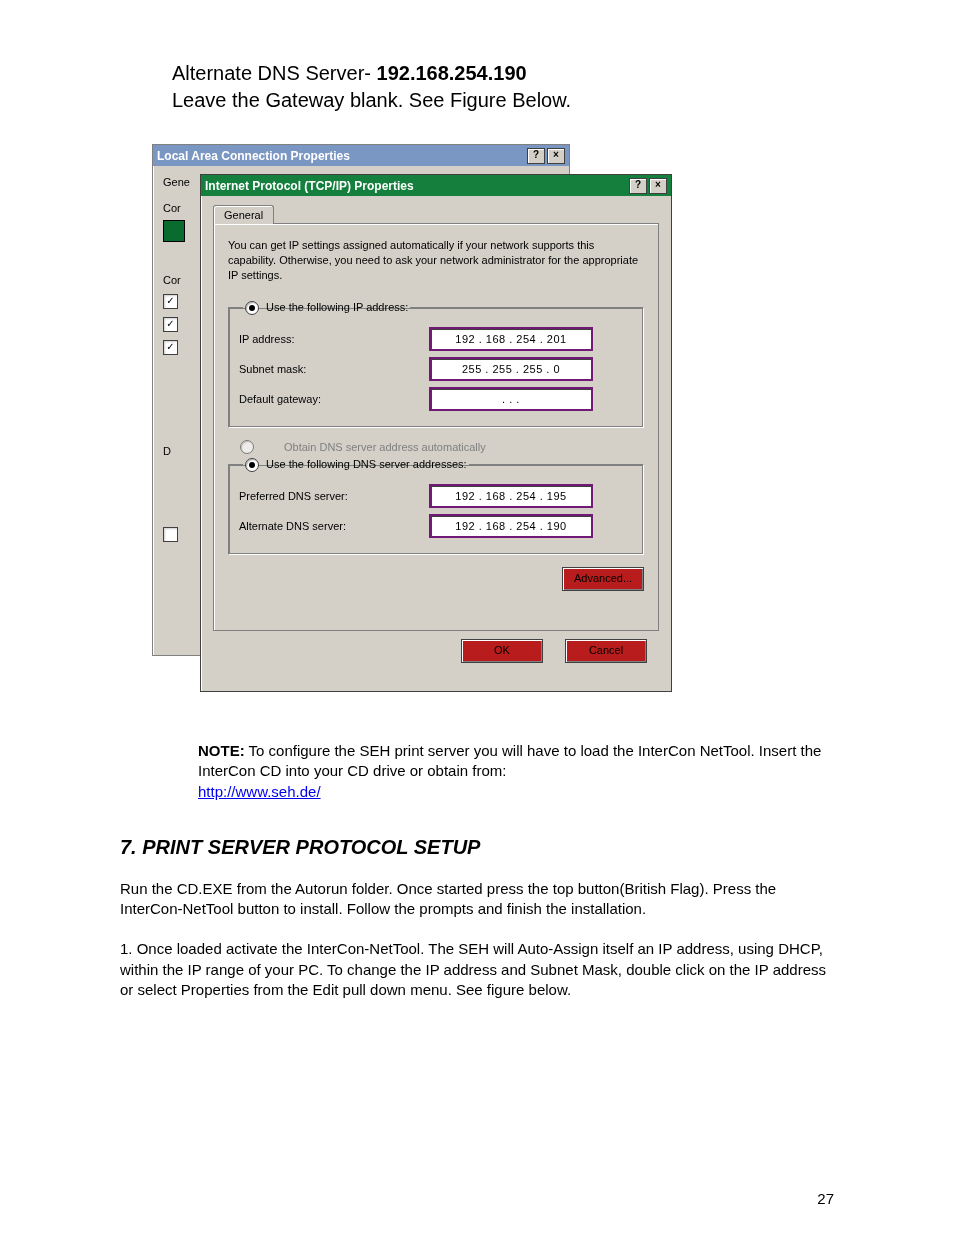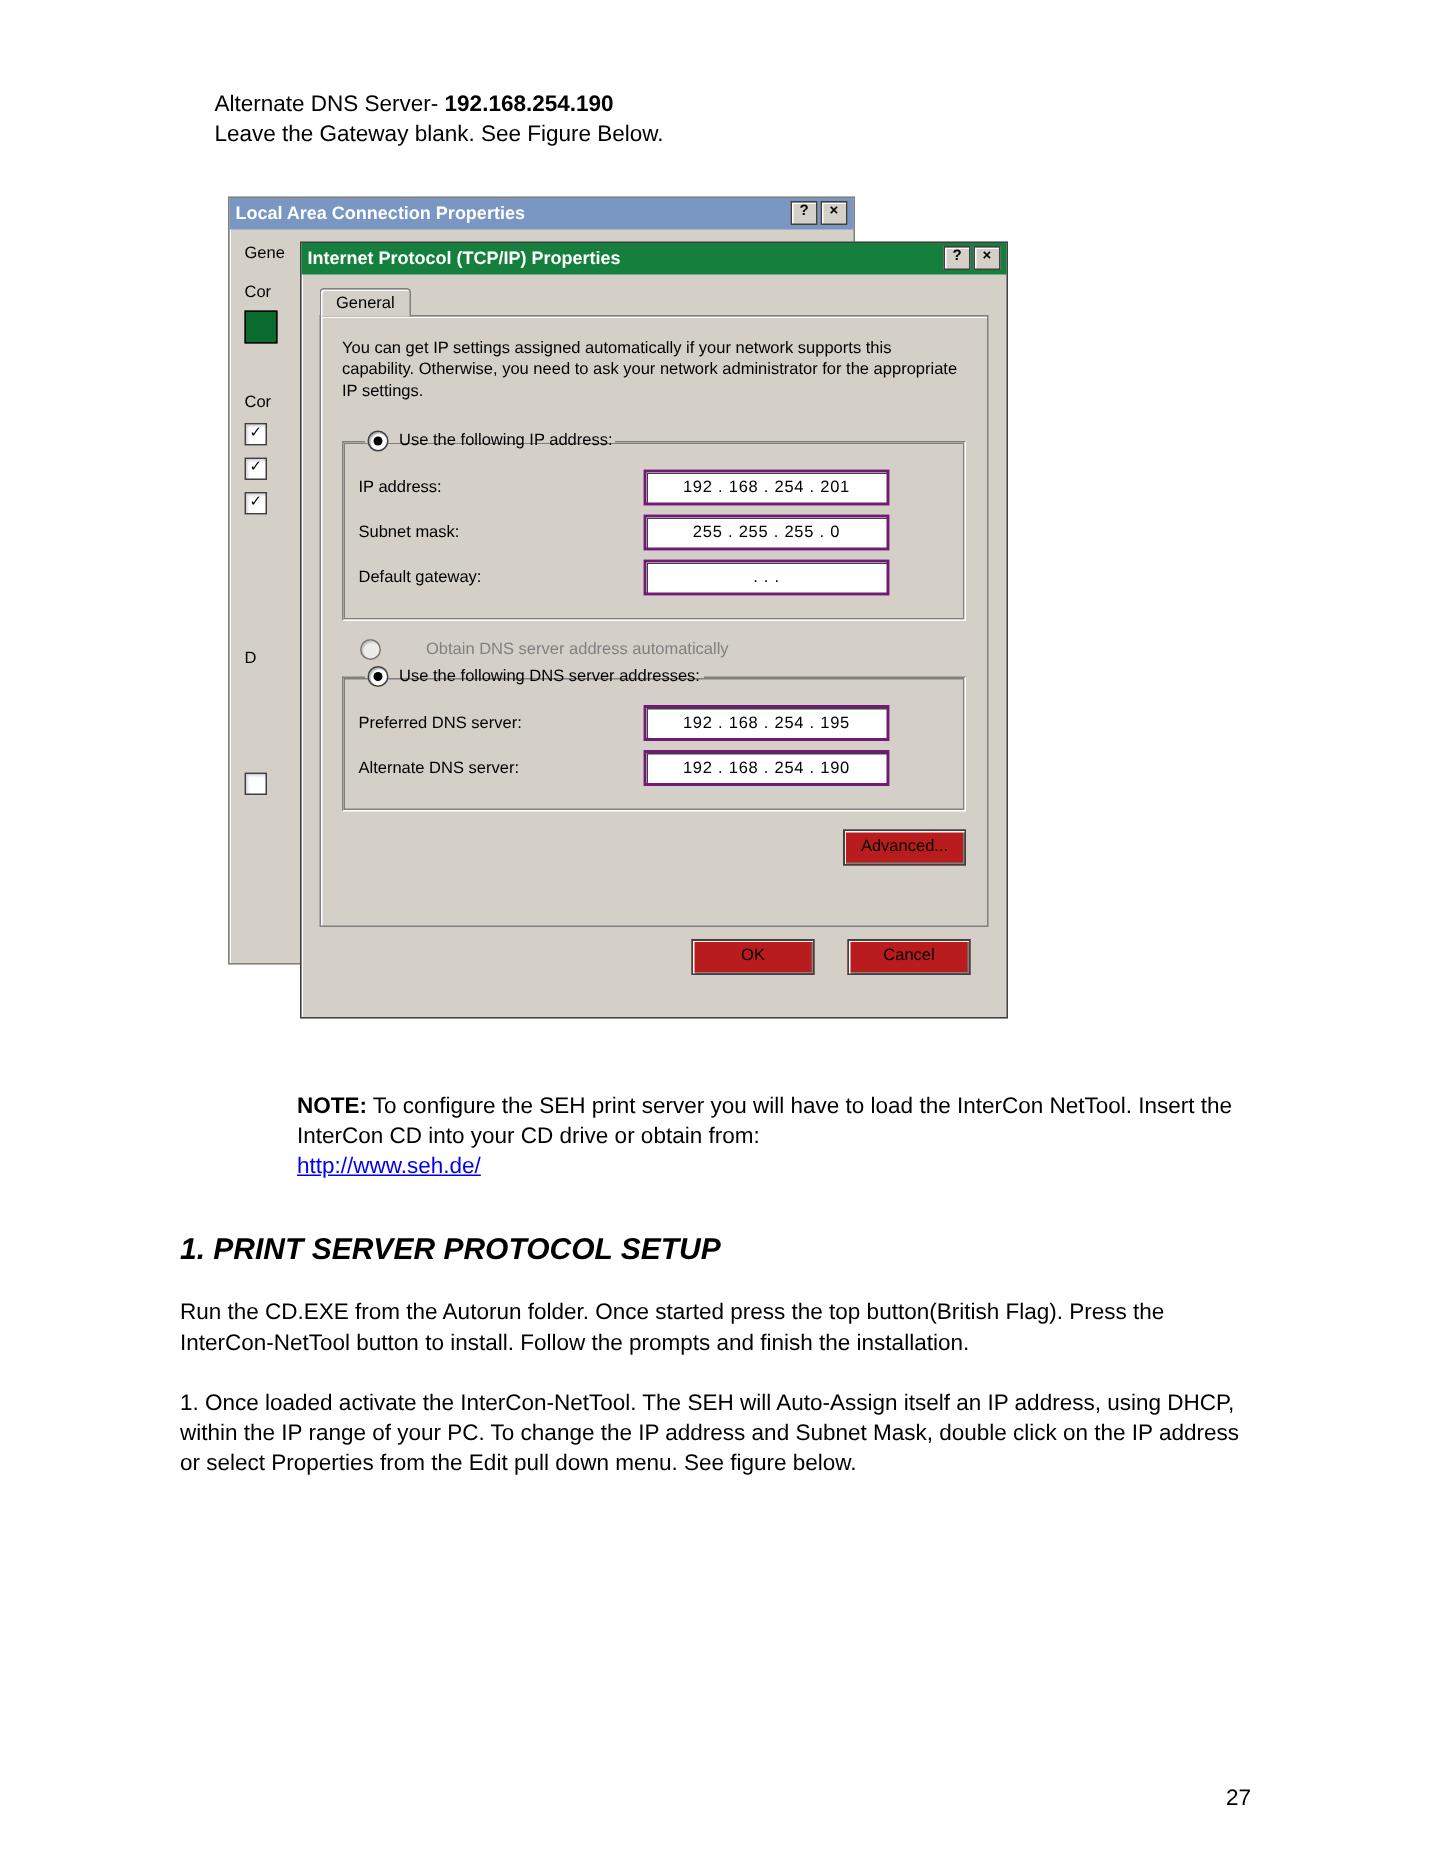--- a/index.html
+++ b/index.html
@@ -15,24 +15,24 @@
     padding: 60px 120px 40px 120px;
     box-sizing: border-box;
   }
   .header {
     text-align: right;
     font-weight: bold;
     font-size: 15px;
     margin-bottom: 50px;
   }
   .intro {
-    font-size: 15px;
+    font-size: 20px;
     line-height: 1.35;
     margin-bottom: 30px;
-    margin-left: 23px;
+    margin-left: 52px;
   }
   .intro .bold { font-weight: bold; }
 
   .dialog-wrap {
     position: relative;
     margin-left: 32px;
     width: 520px;
     height: 555px;
   }
   
@@ -360,19 +360,19 @@
         </div>
       </div>
     </div>
   </div>
 
   <div class="note-block">
     <span class="bold">NOTE:</span><span> To configure the SEH print server you will have to load the InterCon NetTool. Insert the InterCon CD into your CD drive or obtain from:</span><br>
     <a href="#">http://www.seh.de/</a>
   </div>
 
-  <div class="section-title">1. PRINT SERVER PROTOCOL SETUP</div>
+  <div class="section-title">7. PRINT SERVER PROTOCOL SETUP</div>
 
   <p class="body-p">Run the CD.EXE from the Autorun folder. Once started press the top button(British Flag). Press the InterCon-NetTool button to install. Follow the prompts and finish the installation.</p>
   <p class="body-p">1.  Once loaded activate the InterCon-NetTool. The SEH will Auto-Assign itself an IP address, using DHCP, within the IP range of your PC. To change the IP address and Subnet Mask, double click on the IP address or select Properties from the Edit pull down menu. See figure below.</p>
 </div>
 
 <div class="page-num">27</div>
 
 </body></html>

